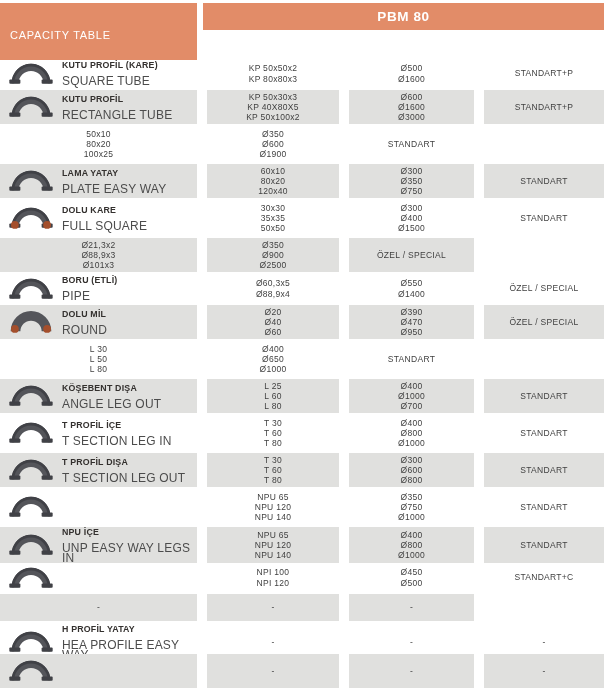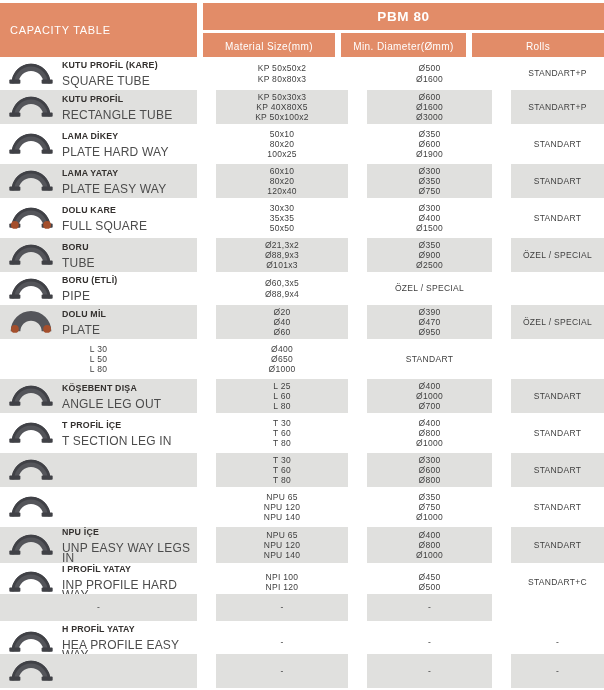--- a/index.html
+++ b/index.html
@@ -17,35 +17,35 @@
   }
   .page{width:604px;padding-top:3px;}
 
   
   .header{display:grid;grid-template-columns:197px 1fr;column-gap:6px;height:54px;}
   .corner{
     background:var(--accent);color:#fff;
     display:flex;align-items:center;padding-left:10px;
     font-size:11px;letter-spacing:.7px;font-weight:500;
   }
-  .header-right{display:grid;grid-template-rows:27px 24px;row-gap:3px;}
+  .header-right{display:grid;grid-template-rows:27px 24px;row-gap:13px;}
   .model-bar{
     background:var(--accent);color:#fff;
     display:flex;align-items:center;justify-content:center;
     font-size:13.5px;font-weight:bold;letter-spacing:.6px;
   }
   .col-heads{display:grid;grid-template-columns:132px 125px 1fr;column-gap:6px;}
   .col-h{
     background:var(--accent);color:#fff;
     display:flex;align-items:flex-end;justify-content:center;
     font-size:10px;letter-spacing:.4px;padding-bottom:5px;
   }
 
   
-  .row{display:grid;grid-template-columns:197px 132px 125px 1fr;column-gap:19px;margin-top:3px;}
+  .row{display:grid;grid-template-columns:197px 132px 125px 1fr;column-gap:10px;margin-top:3px;}
   .lines-2{height:27px;}
   .lines-3{height:34px;}
   .cell{background:#ffffff;display:flex;align-items:center;}
   .row.alt .cell{background:var(--row-alt);}
   .cell.center{
     justify-content:center;text-align:center;
     font-size:8.5px;line-height:10.3px;color:#3f3f3f;
     letter-spacing:.3px;white-space:pre-line;
   }
   .label-cell{padding-left:8px;}
@@ -72,25 +72,20 @@
 <div class="page">
 
   <div class="header">
     <div class="corner">
       <span>CAPACITY TABLE</span>
     </div>
     <div class="header-right">
       <div class="model-bar">
         <span>PBM 80</span>
       </div>
-      <div class="col-heads">
-        <div class="col-h">Material Size(mm)</div>
-        <div class="col-h">Min. Diameter(Ømm)</div>
-        <div class="col-h">Rolls</div>
-      </div>
     </div>
   </div>
 
   <div class="body">
   <div class="row lines-2">
     <div class="cell label-cell">
       <span class="icon">
         <svg viewBox="0 0 52 27" aria-hidden="true">
           <path class="band" d="M4 24 A22 22 0 0 1 48 24 L40 24 A14 14 0 0 0 12 24 Z"></path>
           <path class="band-edge" d="M4 24 A22 22 0 0 1 48 24 L45 24 A19 19 0 0 0 7 24 Z"></path>
@@ -134,37 +129,20 @@
     <div class="cell center">KP 50x30x3
 KP 40X80X5
 KP 50x100x2</div>
     <div class="cell center">Ø600
 Ø1600
 Ø3000</div>
     <div class="cell center">STANDART+P</div>
   </div>
 
   <div class="row lines-3">
-    <div class="cell label-cell">
-      <span class="icon">
-        <svg viewBox="0 0 52 27" aria-hidden="true">
-          <path class="band" d="M4 24 A22 22 0 0 1 48 24 L40 24 A14 14 0 0 0 12 24 Z"></path>
-          <path class="band-edge" d="M4 24 A22 22 0 0 1 48 24 L45 24 A19 19 0 0 0 7 24 Z"></path>
-          <rect class="foot" x="1.5" y="19.8" width="12.5" height="4.6" rx="1"></rect>
-          <rect class="foot" x="38" y="19.8" width="12.5" height="4.6" rx="1"></rect>
-          <path class="band-thick" d="M3 24 A23 23 0 0 1 49 24 L38 24 A12 12 0 0 0 14 24 Z"></path>
-          <circle class="endcap" cx="7.8" cy="21.3" r="4.4"></circle>
-          <circle class="endcap" cx="44.2" cy="21.3" r="4.4"></circle>
-        </svg>
-      </span>
-      <span class="names">
-        <span class="name-tr">LAMA DİKEY</span>
-        <span class="name-en">PLATE HARD WAY</span>
-      </span>
-    </div>
     <div class="cell center">50x10
 80x20
 100x25</div>
     <div class="cell center">Ø350
 Ø600
 Ø1900</div>
     <div class="cell center">STANDART</div>
   </div>
 
   <div class="row lines-3 alt">
@@ -215,37 +193,20 @@
     <div class="cell center">30x30
 35x35
 50x50</div>
     <div class="cell center">Ø300
 Ø400
 Ø1500</div>
     <div class="cell center">STANDART</div>
   </div>
 
   <div class="row lines-3 alt">
-    <div class="cell label-cell">
-      <span class="icon">
-        <svg viewBox="0 0 52 27" aria-hidden="true">
-          <path class="band" d="M4 24 A22 22 0 0 1 48 24 L40 24 A14 14 0 0 0 12 24 Z"></path>
-          <path class="band-edge" d="M4 24 A22 22 0 0 1 48 24 L45 24 A19 19 0 0 0 7 24 Z"></path>
-          <rect class="foot" x="1.5" y="19.8" width="12.5" height="4.6" rx="1"></rect>
-          <rect class="foot" x="38" y="19.8" width="12.5" height="4.6" rx="1"></rect>
-          <path class="band-thick" d="M3 24 A23 23 0 0 1 49 24 L38 24 A12 12 0 0 0 14 24 Z"></path>
-          <circle class="endcap" cx="7.8" cy="21.3" r="4.4"></circle>
-          <circle class="endcap" cx="44.2" cy="21.3" r="4.4"></circle>
-        </svg>
-      </span>
-      <span class="names">
-        <span class="name-tr">BORU</span>
-        <span class="name-en">TUBE</span>
-      </span>
-    </div>
     <div class="cell center">Ø21,3x2
 Ø88,9x3
 Ø101x3</div>
     <div class="cell center">Ø350
 Ø900
 Ø2500</div>
     <div class="cell center">ÖZEL / SPECIAL</div>
   </div>
 
   <div class="row lines-2">
@@ -261,39 +222,41 @@
           <circle class="endcap" cx="44.2" cy="21.3" r="4.4"></circle>
         </svg>
       </span>
       <span class="names">
         <span class="name-tr">BORU (ETLİ)</span>
         <span class="name-en">PIPE</span>
       </span>
     </div>
     <div class="cell center">Ø60,3x5
 Ø88,9x4</div>
+    <div class="cell center">Ø550
+Ø1400</div>
     <div class="cell center">ÖZEL / SPECIAL</div>
   </div>
 
   <div class="row lines-3 alt">
     <div class="cell label-cell">
       <span class="icon">
         <svg viewBox="0 0 52 27" aria-hidden="true" class="red-thick">
           <path class="band" d="M4 24 A22 22 0 0 1 48 24 L40 24 A14 14 0 0 0 12 24 Z"></path>
           <path class="band-edge" d="M4 24 A22 22 0 0 1 48 24 L45 24 A19 19 0 0 0 7 24 Z"></path>
           <rect class="foot" x="1.5" y="19.8" width="12.5" height="4.6" rx="1"></rect>
           <rect class="foot" x="38" y="19.8" width="12.5" height="4.6" rx="1"></rect>
           <path class="band-thick" d="M3 24 A23 23 0 0 1 49 24 L38 24 A12 12 0 0 0 14 24 Z"></path>
           <circle class="endcap" cx="7.8" cy="21.3" r="4.4"></circle>
           <circle class="endcap" cx="44.2" cy="21.3" r="4.4"></circle>
         </svg>
       </span>
       <span class="names">
         <span class="name-tr">DOLU MİL</span>
-        <span class="name-en">PLATE</span>
+        <span class="name-en">ROUND</span>
       </span>
     </div>
     <div class="cell center">Ø20
 Ø40
 Ø60</div>
     <div class="cell center">Ø390
 Ø470
 Ø950</div>
     <div class="cell center">ÖZEL / SPECIAL</div>
   </div>
@@ -368,20 +331,24 @@
         <svg viewBox="0 0 52 27" aria-hidden="true">
           <path class="band" d="M4 24 A22 22 0 0 1 48 24 L40 24 A14 14 0 0 0 12 24 Z"></path>
           <path class="band-edge" d="M4 24 A22 22 0 0 1 48 24 L45 24 A19 19 0 0 0 7 24 Z"></path>
           <rect class="foot" x="1.5" y="19.8" width="12.5" height="4.6" rx="1"></rect>
           <rect class="foot" x="38" y="19.8" width="12.5" height="4.6" rx="1"></rect>
           <path class="band-thick" d="M3 24 A23 23 0 0 1 49 24 L38 24 A12 12 0 0 0 14 24 Z"></path>
           <circle class="endcap" cx="7.8" cy="21.3" r="4.4"></circle>
           <circle class="endcap" cx="44.2" cy="21.3" r="4.4"></circle>
         </svg>
       </span>
+      <span class="names">
+        <span class="name-tr">T PROFİL DIŞA</span>
+        <span class="name-en">T SECTION LEG OUT</span>
+      </span>
     </div>
     <div class="cell center">T 30
 T 60
 T 80</div>
     <div class="cell center">Ø300
 Ø600
 Ø800</div>
     <div class="cell center">STANDART</div>
   </div>
 
@@ -441,24 +408,20 @@
         <svg viewBox="0 0 52 27" aria-hidden="true">
           <path class="band" d="M4 24 A22 22 0 0 1 48 24 L40 24 A14 14 0 0 0 12 24 Z"></path>
           <path class="band-edge" d="M4 24 A22 22 0 0 1 48 24 L45 24 A19 19 0 0 0 7 24 Z"></path>
           <rect class="foot" x="1.5" y="19.8" width="12.5" height="4.6" rx="1"></rect>
           <rect class="foot" x="38" y="19.8" width="12.5" height="4.6" rx="1"></rect>
           <path class="band-thick" d="M3 24 A23 23 0 0 1 49 24 L38 24 A12 12 0 0 0 14 24 Z"></path>
           <circle class="endcap" cx="7.8" cy="21.3" r="4.4"></circle>
           <circle class="endcap" cx="44.2" cy="21.3" r="4.4"></circle>
         </svg>
       </span>
-      <span class="names">
-        <span class="name-tr">I PROFİL YATAY</span>
-        <span class="name-en">INP PROFILE HARD WAY</span>
-      </span>
     </div>
     <div class="cell center">NPI 100
 NPI 120</div>
     <div class="cell center">Ø450
 Ø500</div>
     <div class="cell center">STANDART+C</div>
   </div>
 
   <div class="row lines-2 alt">
     <div class="cell center">-</div>

